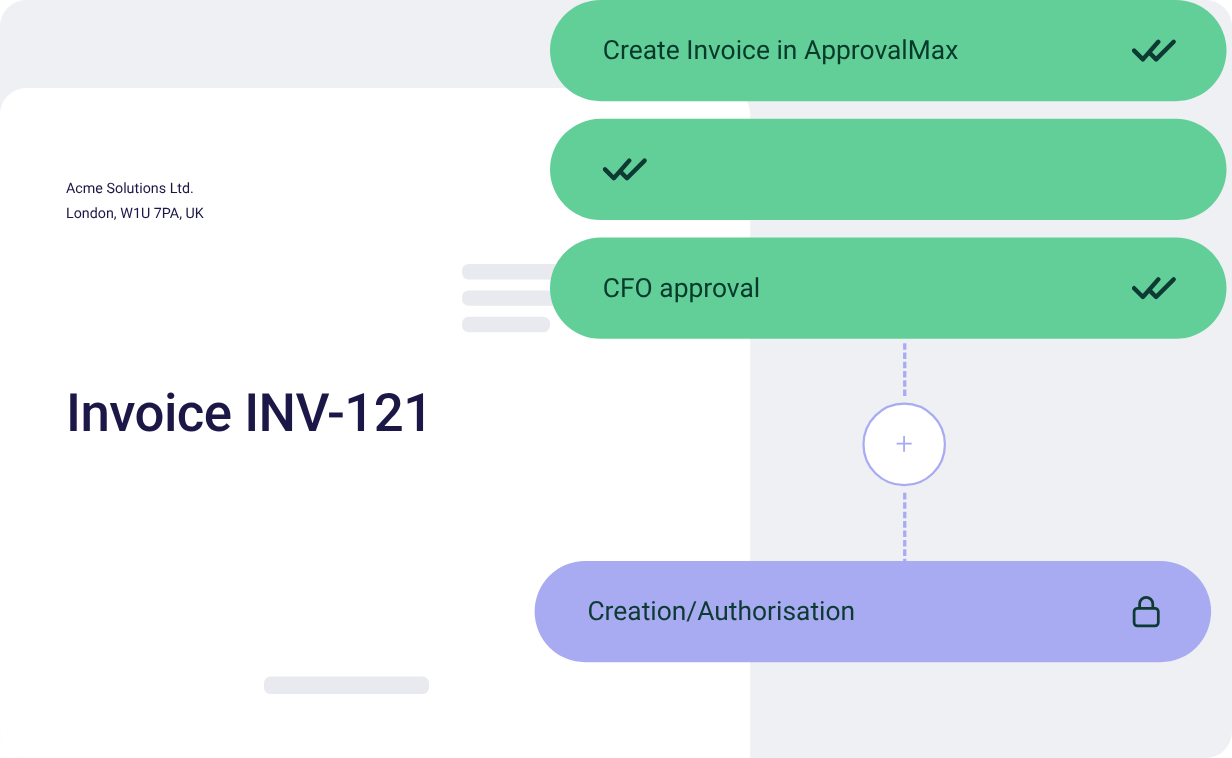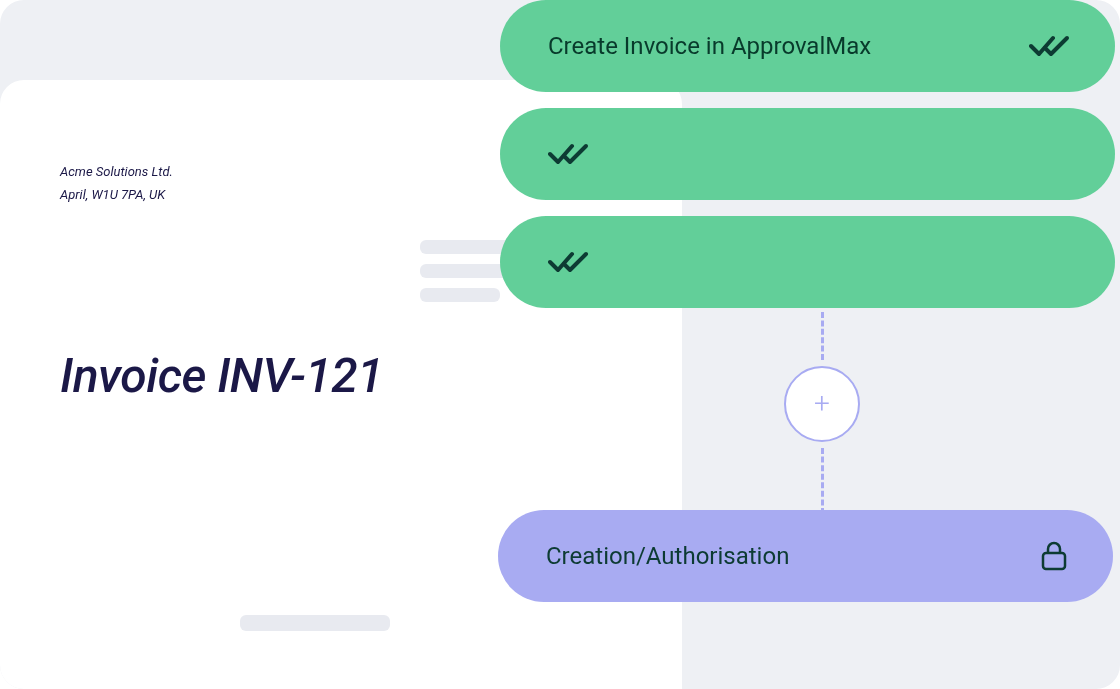--- a/index.html
+++ b/index.html
@@ -14,21 +14,20 @@
   }
   .invoice-card {
     position: absolute;
     left: 0;
     top: 80px;
     width: 682px;
     height: 609px;
     background: #ffffff;
     border-radius: 24px 24px 0 0;
     padding: 80px 60px 50px 60px;
-    font-style: italic;
   }
   .company-block {
     color: #1b1847;
     font-size: 13px;
     line-height: 1.8;
     margin-bottom: 140px;
   }
   .skeleton-block {
     position: absolute;
     top: 160px;
@@ -124,36 +123,36 @@
   }
   .plus {
     color: #a8abf2;
     font-size: 28px;
     font-weight: 300;
     line-height: 1;
   }
 
   .pill-final-wrap {
     position: absolute;
-    left: 498px;
+    left: 486px;
     top: 510px;
     width: 600px;
   }
 
   .lock-icon svg { display: block; }
 </style>
 </head>
 <body>
 
 <div class="canvas">
 
   <div class="invoice-card">
     <div class="company-block">
       <div>Acme Solutions Ltd.</div>
-      <div>April, W1U 7PA, UK</div>
+      <div>London, W1U 7PA, UK</div>
     </div>
 
     <div class="skeleton-block">
       <div class="skeleton sk1"></div>
       <div class="skeleton sk2"></div>
       <div class="skeleton sk3"></div>
     </div>
 
     <h1 class="invoice-title">Invoice INV-121</h1>
 
@@ -175,20 +174,21 @@
     </div>
     <div class="pill pill-green">
       <span class="dbl-check">
         <svg width="42" height="24" viewBox="0 0 42 24" fill="none">
           <path d="M2 12 L10 20 L24 4" stroke="#0d3b33" stroke-width="4" stroke-linecap="round" stroke-linejoin="round"></path>
           <path d="M16 14 L22 20 L38 4" stroke="#0d3b33" stroke-width="4" stroke-linecap="round" stroke-linejoin="round"></path>
         </svg>
       </span>
     </div>
     <div class="pill pill-green">
+      <span>CFO approval</span>
       <span class="dbl-check">
         <svg width="42" height="24" viewBox="0 0 42 24" fill="none">
           <path d="M2 12 L10 20 L24 4" stroke="#0d3b33" stroke-width="4" stroke-linecap="round" stroke-linejoin="round"></path>
           <path d="M16 14 L22 20 L38 4" stroke="#0d3b33" stroke-width="4" stroke-linecap="round" stroke-linejoin="round"></path>
         </svg>
       </span>
     </div>
   </div>
 
   <div class="connector-wrap">

